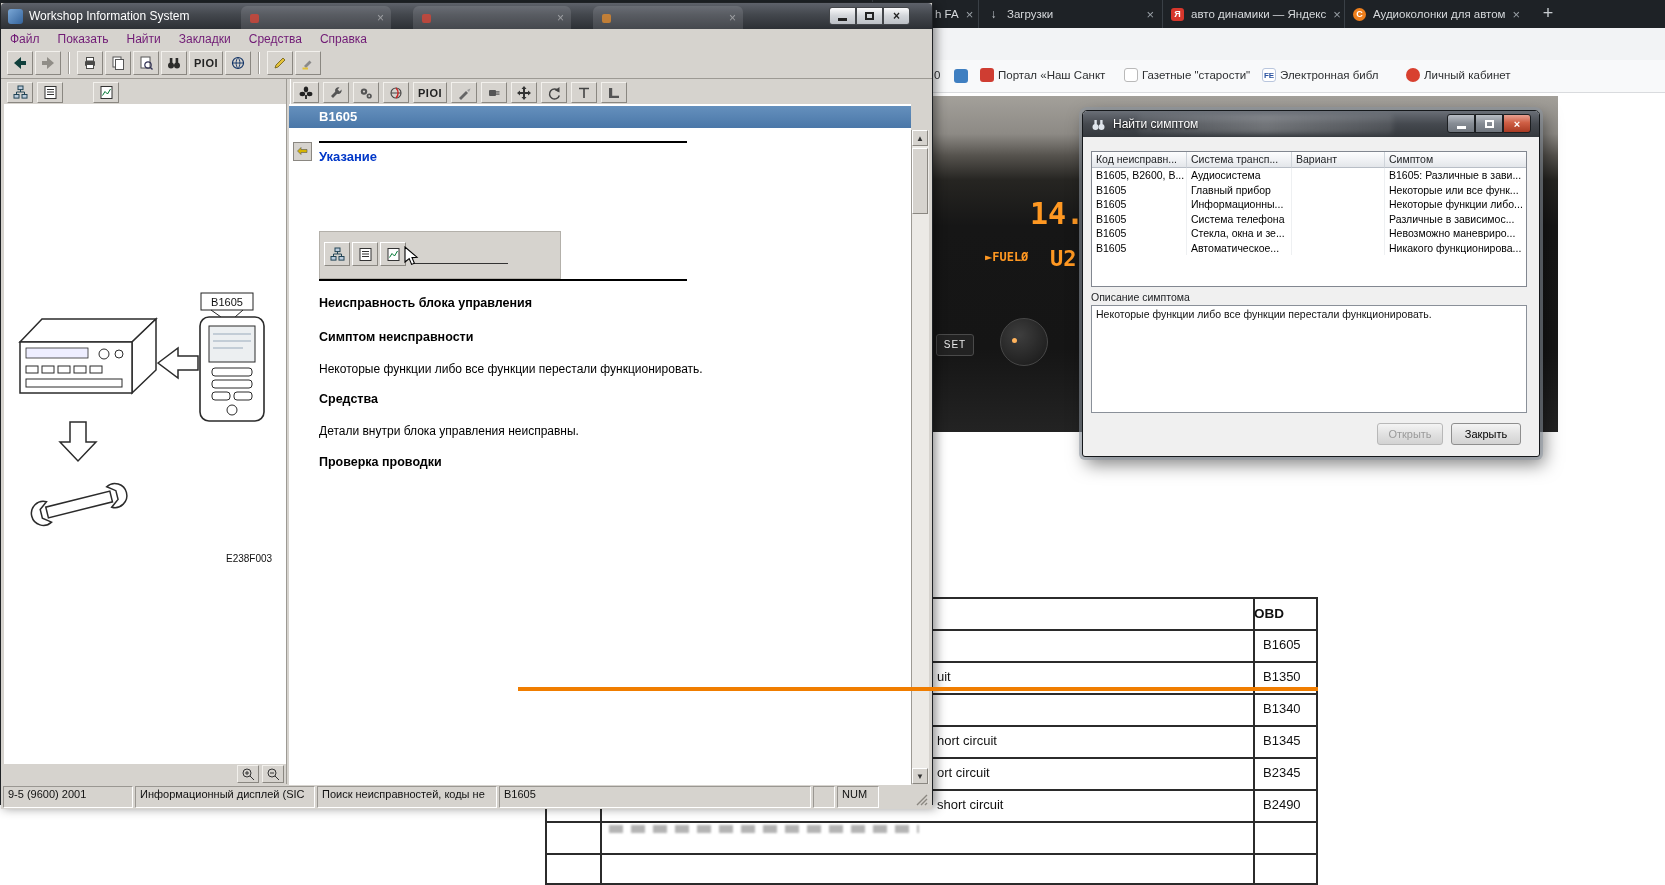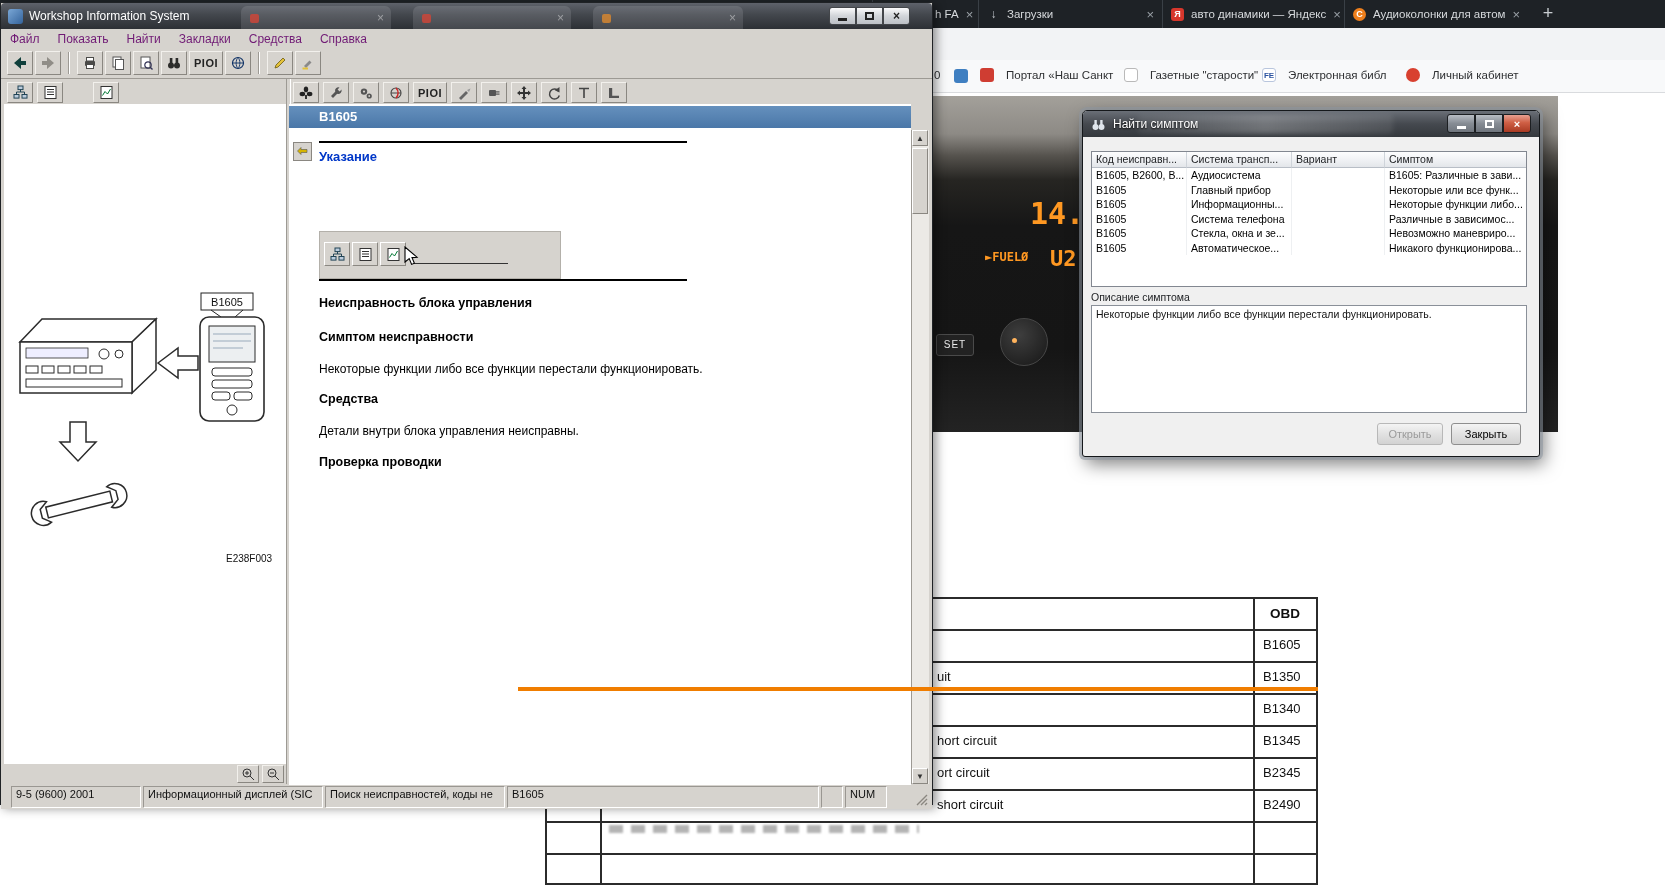--- a/index.html
+++ b/index.html
@@ -9,21 +9,21 @@
   
   .tabbar{left:0;top:0;width:1665px;height:28px;background:#1e2226;z-index:0}
   .tab{top:0;height:28px;display:flex;align-items:center;gap:7px;padding:0 8px;box-sizing:border-box;
        border-left:1px solid #3a4046;color:#d6d9dc;font-size:11.5px;white-space:nowrap;overflow:hidden}
   .fav{width:13px;height:13px;border-radius:3px;flex:0 0 13px;display:flex;align-items:center;
        justify-content:center;font-size:9px;font-weight:bold;color:#fff}
   .tclose{margin-left:auto;color:#9aa0a6;font-size:13px;line-height:13px}
   .newtab{color:#c9cdd1;font-size:18px;text-align:center;line-height:22px}
   .btool{left:0;top:28px;width:1665px;height:32px;background:#f2f3f5;border-bottom:1px solid #e2e4e7}
   .bmbar{left:0;top:60px;width:1665px;height:32px;background:#f8f9fa;border-bottom:1px solid #d9dbde}
-  .bm{display:flex;align-items:center;gap:12px;font-size:11.5px;color:#2d2f31;white-space:nowrap;top:8px}
+  .bm{display:flex;align-items:center;gap:4px;font-size:11.5px;color:#2d2f31;white-space:nowrap;top:8px}
   .bfav{width:14px;height:14px;border-radius:3px;flex:0 0 14px;display:flex;align-items:center;
         justify-content:center;font-size:8px;font-weight:bold}
   
   .photo{left:933px;top:96px;width:625px;height:336px;overflow:hidden;
     background:linear-gradient(180deg,#a3a09a 0,#8d8a85 38px,#55524d 60px,#262522 84px,#161616 130px,#151515 75%,#232323 100%)}
   .amber{color:#ff9822;font-weight:bold;font-family:"DejaVu Sans Mono",monospace}
   
   .obd{left:545px;top:597px;width:773px;height:288px;background:#fff;border:2px solid #2b2b2b;box-sizing:border-box}
   .vl{background:#2b2b2b;width:2px}
   .hl{background:#2b2b2b;height:2px}
@@ -57,21 +57,21 @@
   .content{left:288px;top:101px;width:622px;height:682px;background:#fff;overflow:hidden}
   .chead{left:0;top:2px;width:622px;height:22px;background:linear-gradient(180deg,#6590bd,#4a77a8);
     color:#fff;font-weight:bold;font-size:13px;line-height:22px;padding-left:30px;box-sizing:border-box}
   .rule{height:2px;background:#000}
   .h12{font-size:12.5px;font-weight:bold;color:#000}
   .b12{font-size:12px;color:#000}
   .graybox{background:#d6d3ce;border:1px solid #b3b0aa}
   .gbtn{position:absolute;width:24px;height:22px;background:#d6d3ce;display:flex;align-items:center;justify-content:center;
     border:1px solid;border-color:#fff #8a8781 #8a8781 #fff}
   .tealbox{border:3px solid #2f6f6a;box-sizing:border-box;padding:9px 14px;font-size:12px;line-height:1.5;color:#000}
-  .sbar{left:0;top:782px;width:100%;height:24px;background:#d6d3ce;display:flex;gap:2px;padding:1px 10px;box-sizing:border-box}
+  .sbar{left:0;top:782px;width:100%;height:24px;background:#d6d3ce;display:flex;gap:2px;padding:1px 2px;box-sizing:border-box}
   .spanel{border:1px solid;border-color:#9a9792 #fff #fff #9a9792;font-size:11px;line-height:15px;
     padding:0 4px;overflow:hidden;white-space:nowrap;box-sizing:border-box}
   .scroll{left:910px;top:127px;width:17px;height:654px;background:#eceae6;border-left:1px solid #9d9a94}
   .sarrow{position:absolute;left:0;width:16px;height:16px;background:#d6d3ce;border:1px solid;
     border-color:#fff #8a8781 #8a8781 #fff;box-sizing:border-box;display:flex;align-items:center;justify-content:center;
     font-size:8px;color:#333}
   .sthumb{position:absolute;left:0;width:16px;background:#d6d3ce;border:1px solid;border-color:#fff #8a8781 #8a8781 #fff;box-sizing:border-box}
   
   .dlg{left:1082px;top:110px;width:458px;height:347px;z-index:20;background:#f0f0f0;
     border:1px solid #15181b;border-radius:5px 5px 3px 3px;box-sizing:border-box;
@@ -158,21 +158,21 @@
   <div class="a vl" style="left:53px;top:0;height:284px"></div>
   <div class="a vl" style="left:706px;top:0;height:284px"></div>
   <div class="a hl" style="left:0;top:30px;width:769px"></div>
   <div class="a hl" style="left:0;top:62px;width:769px"></div>
   <div class="a hl" style="left:0;top:94px;width:769px"></div>
   <div class="a hl" style="left:0;top:126px;width:769px"></div>
   <div class="a hl" style="left:0;top:158px;width:769px"></div>
   <div class="a hl" style="left:0;top:190px;width:769px"></div>
   <div class="a hl" style="left:0;top:222px;width:769px"></div>
   <div class="a hl" style="left:0;top:254px;width:769px"></div>
-  <div class="a" style="left:707px;top:0;width:62px;height:30px;font-weight:bold;font-size:13.5px;text-align:center;line-height:30px">OBD</div>
+  <div class="a" style="left:707px;top:0;width:62px;height:30px;font-weight:bold;font-size:13.5px;text-align:left;line-height:30px">OBD</div>
   <div class="a code" style="left:716px;top:30px">B1605</div>
   <div class="a code" style="left:716px;top:62px">B1350</div>
   <div class="a code" style="left:716px;top:94px">B1340</div>
   <div class="a code" style="left:716px;top:126px">B1345</div>
   <div class="a code" style="left:716px;top:158px">B2345</div>
   <div class="a code" style="left:716px;top:190px">B2490</div>
   <div class="a frag" style="left:390px;top:62px">uit</div>
   <div class="a frag" style="left:390px;top:126px">hort circuit</div>
   <div class="a frag" style="left:390px;top:158px">ort circuit</div>
   <div class="a frag" style="left:390px;top:190px">short circuit</div>

